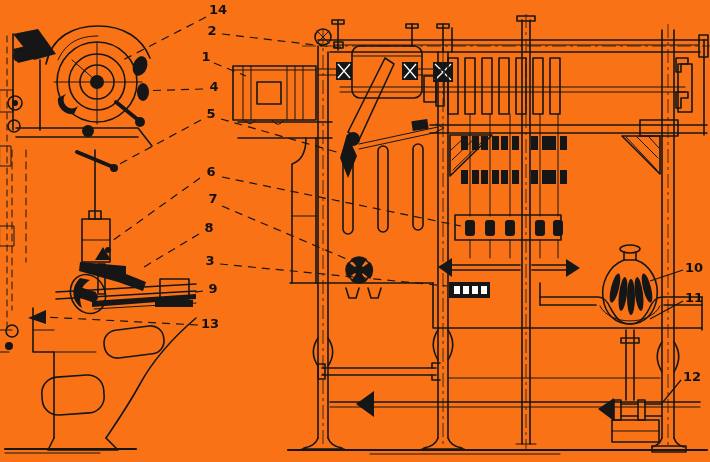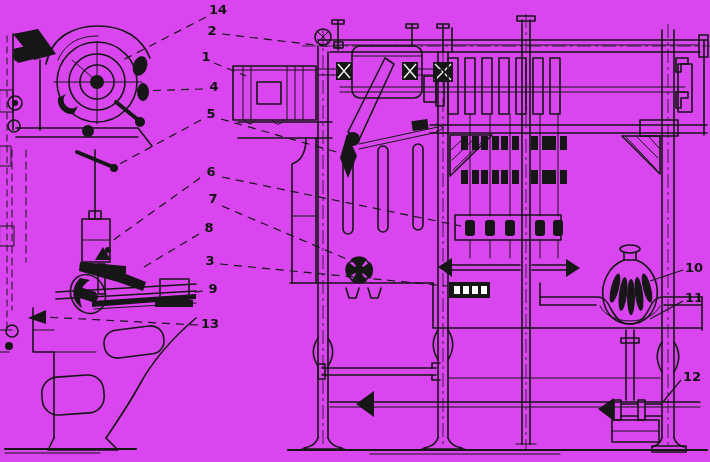--- a/index.html
+++ b/index.html
@@ -1,16 +1,16 @@
 <!DOCTYPE html>
 <html><head>
 <meta charset="utf-8">
 <style>
   html,body{margin:0;padding:0;background:#ffffff;}
-  .stage{position:relative;width:710px;height:462px;background:#d946ef;overflow:hidden;
+  .stage{position:relative;width:710px;height:462px;background:#f97316;overflow:hidden;
          font-family:"DejaVu Sans",sans-serif;}
   svg{position:absolute;left:0;top:0;}
   
   .o{fill:none;stroke:#161616;stroke-width:1.6;stroke-linecap:round;stroke-linejoin:round;}
   .t{fill:none;stroke:#161616;stroke-width:1;stroke-linecap:round;stroke-linejoin:round;}
   .w2{stroke-width:2.2;}
   .w4{stroke-width:4;}
   .f{fill:#161616;stroke:none;}
   .wf{fill:#ffffff;stroke:none;}
   .wx{fill:none;stroke:#ffffff;stroke-width:1.3;}

